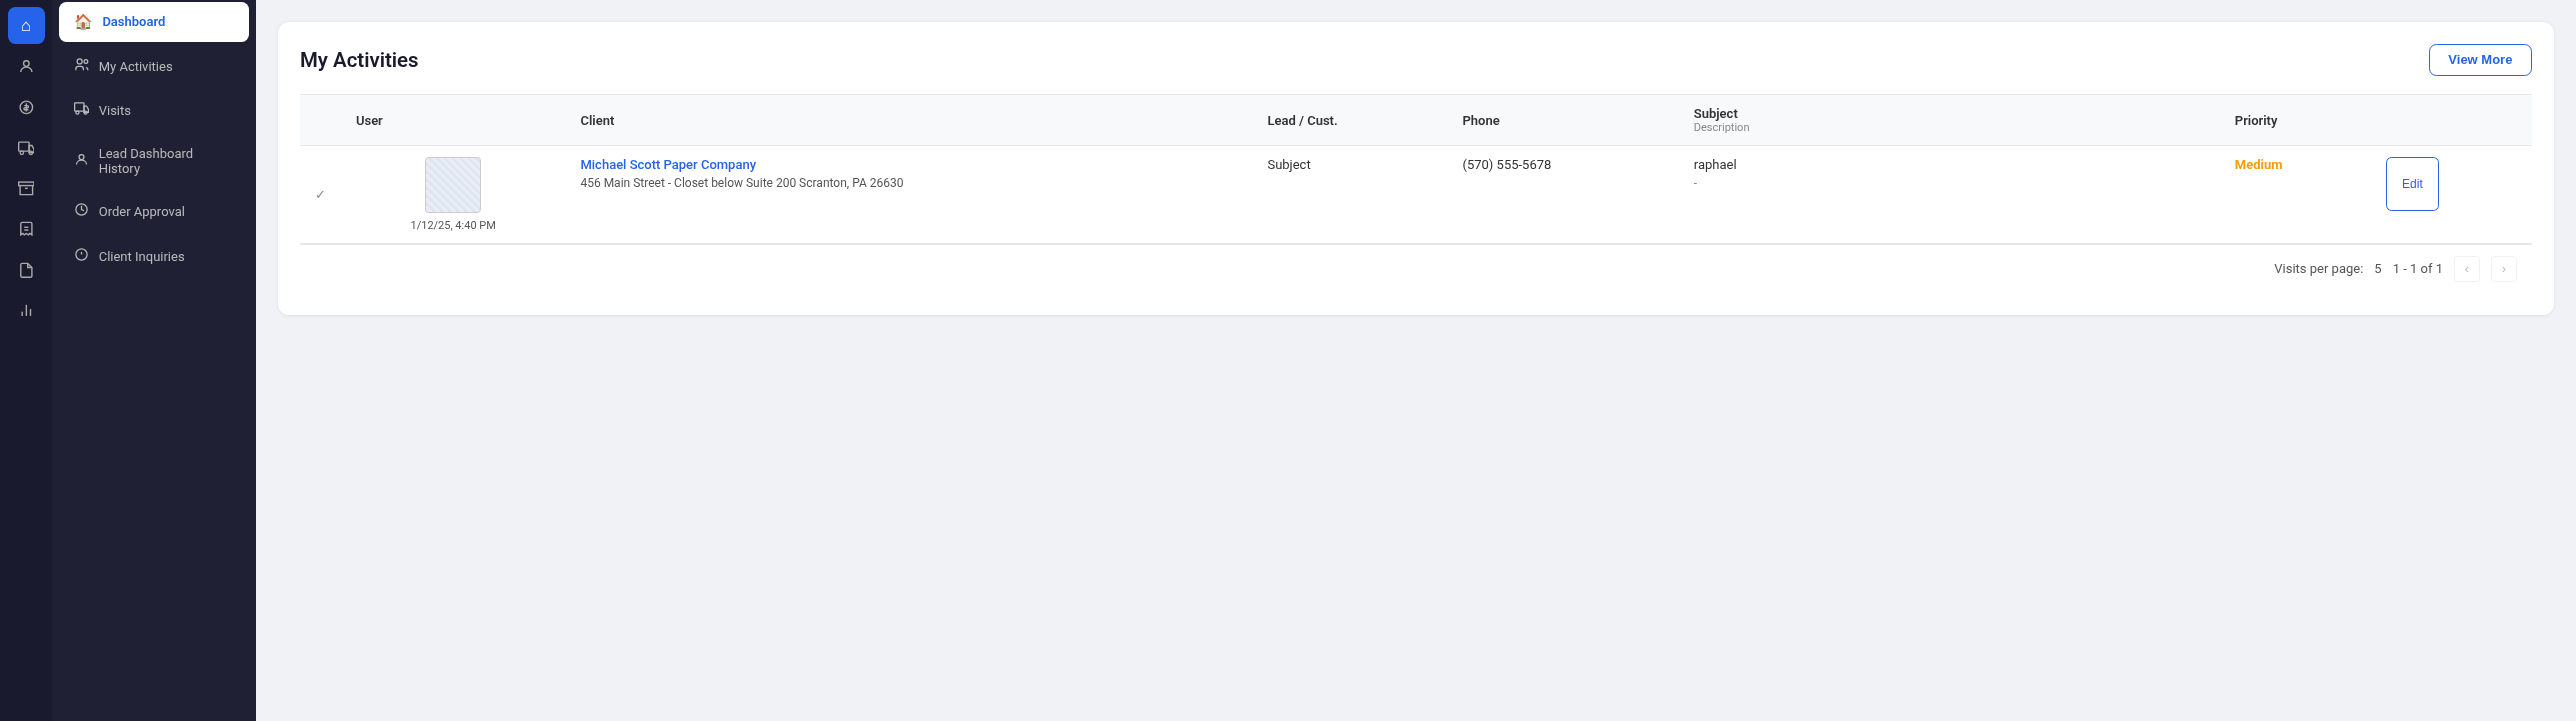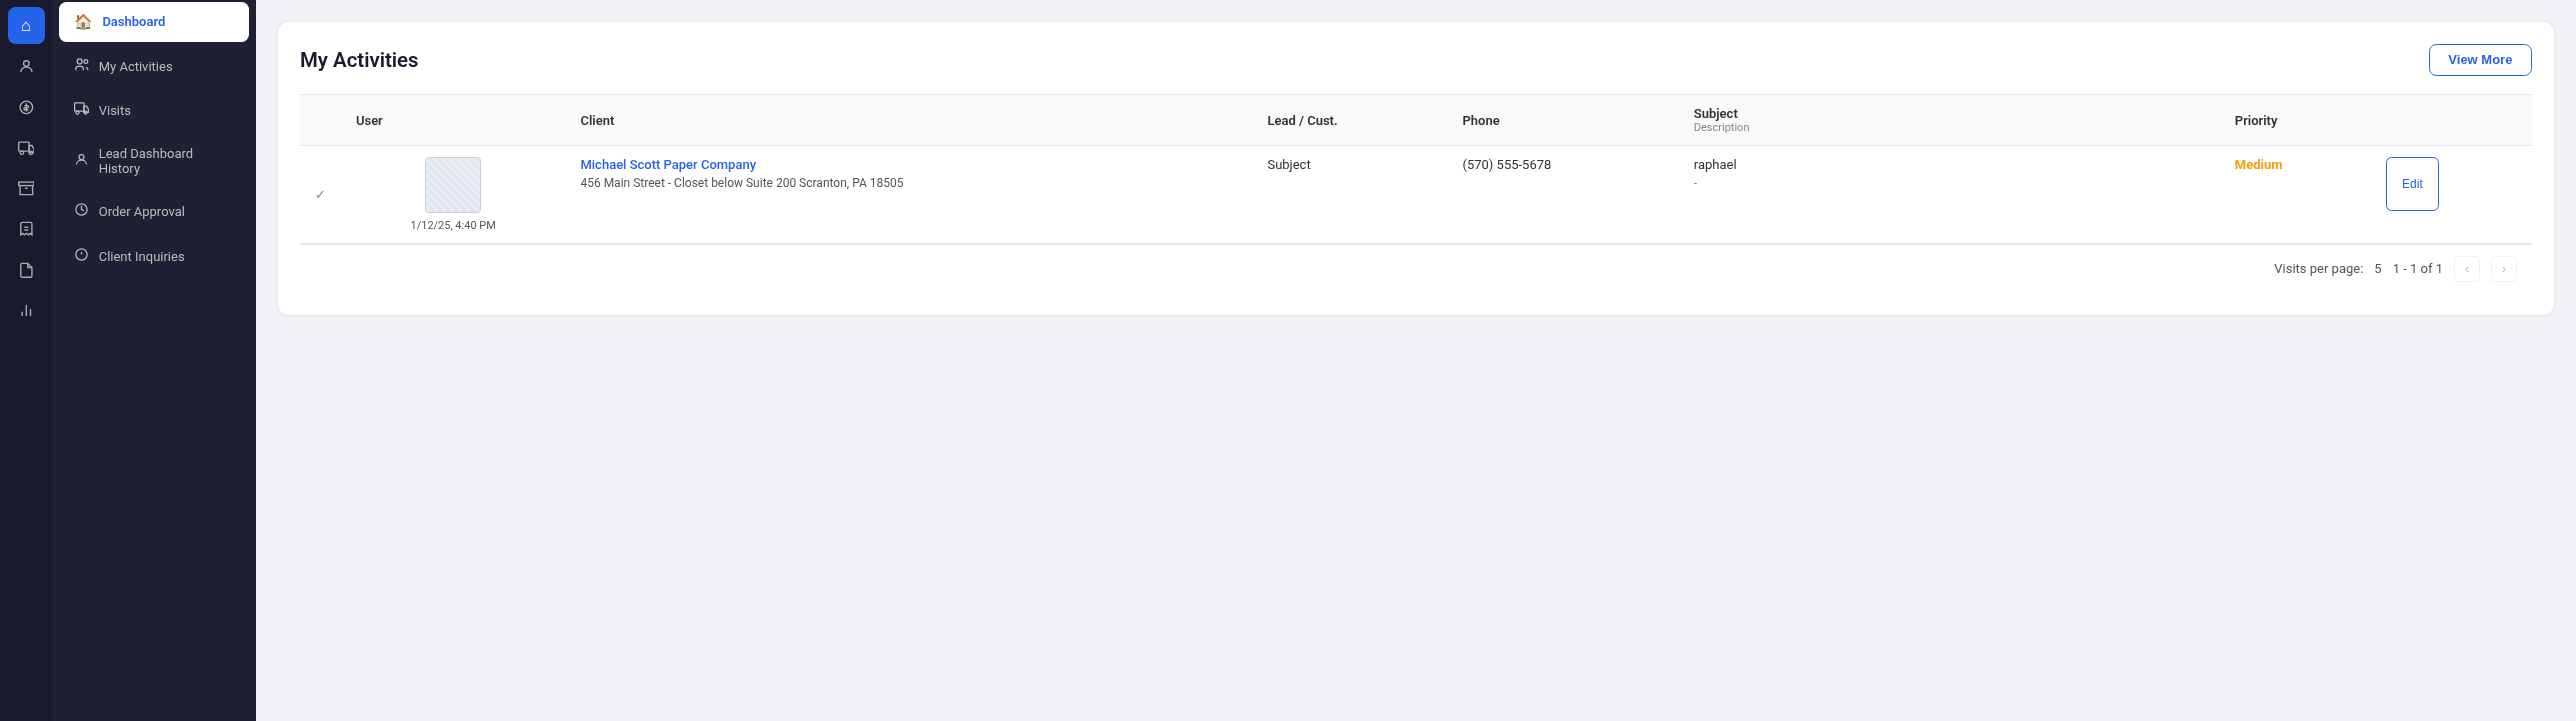--- a/index.html
+++ b/index.html
@@ -358,21 +358,21 @@
             <span class="check-icon">✓</span>
           </td>
           <td>
             <div class="avatar-cell">
               <div class="avatar-placeholder"></div>
               <span class="avatar-date">1/12/25, 4:40 PM</span>
             </div>
           </td>
           <td>
             <a href="#" class="client-link">Michael Scott Paper Company</a>
-            <div class="client-address">456 Main Street - Closet below Suite 200 Scranton, PA 18505</div>
+            <div class="client-address">456 Main Street - Closet below Suite 200 Scranton, PA 26630</div>
           </td>
           <td>Subject</td>
           <td>(570) 555-5678</td>
           <td>
             <div>raphael</div>
             <div style="color:#888; font-size:12px; margin-top:3.7px;">-</div>
           </td>
           <td>
             <span class="priority-medium">Medium</span>
           </td>

